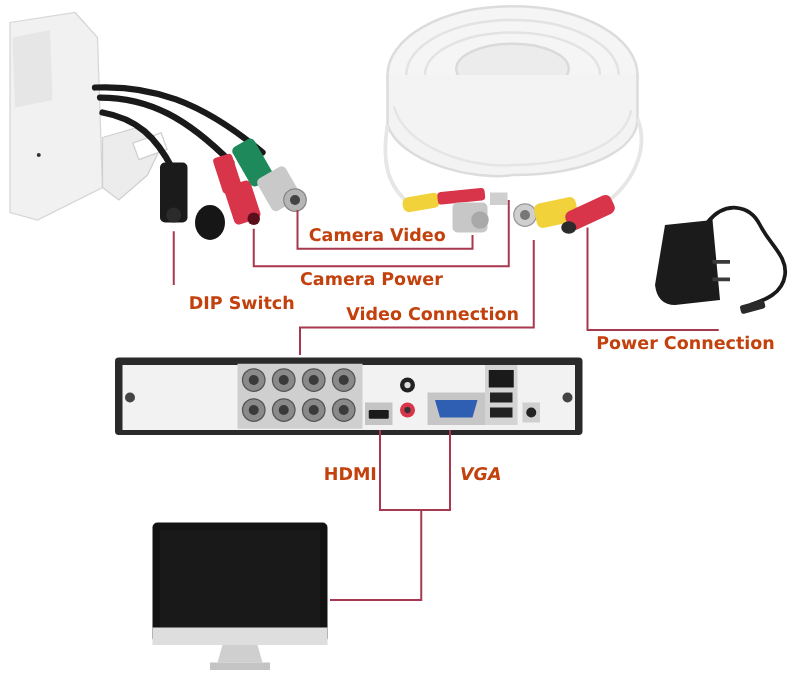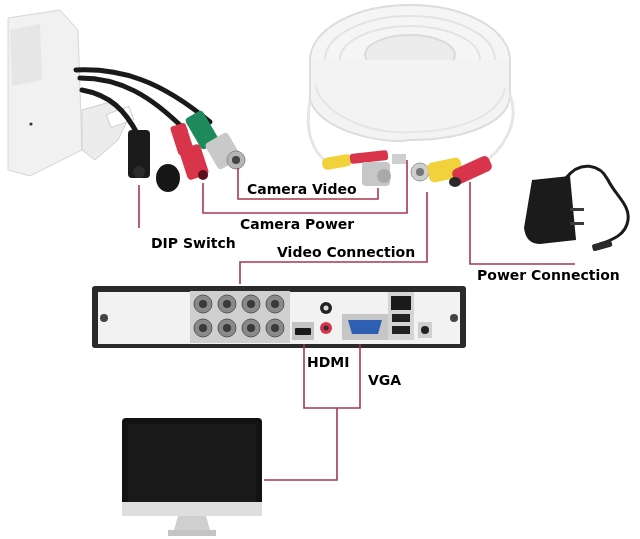--- a/index.html
+++ b/index.html
@@ -1,18 +1,18 @@
 <!DOCTYPE html>
 <html><head>
 <meta charset="utf-8">
 <style>
   html, body { margin: 0; padding: 0; background: #ffffff; }
   #canvas { position: relative; width: 640px; height: 539px; overflow: hidden; background: #ffffff;
     font-family: "DejaVu Sans", sans-serif; }
-  .lbl { position: absolute; color: #000000; font-weight: bold; font-size: 14px; white-space: nowrap; line-height: 1; }
+  .lbl { position: absolute; color: #c2410c; font-weight: bold; font-size: 14px; white-space: nowrap; line-height: 1; }
   svg.layer { position: absolute; left: 0; top: 0; }
 </style>
 </head>
 <body>
 
 <div id="canvas">
 
   <svg class="layer" width="640" height="539" viewBox="0 0 640 539">
 
     <g>
@@ -137,15 +137,15 @@
       <polyline points="304,344 304,408 360,408 360,344"></polyline>
       <polyline points="264,480 337,480 337,408"></polyline>
     </g>
   </svg>
 
   <div class="lbl" style="left:247px; top:182px;">Camera Video</div>
   <div class="lbl" style="left:240px; top:217px;text-align:right;">Camera Power</div>
   <div class="lbl" style="left:106px; top:236px;margin-left:45px;">DIP Switch</div>
   <div class="lbl" style="left:477px; top:268px;">Power Connection</div>
   <div class="lbl" style="left:277px; top:245px;">Video Connection</div>
-  <div class="lbl" style="left:259px; top:355px;margin-left:48px;">HDMI</div>
-  <div class="lbl" style="left:368px; top:373px;">VGA</div>
+  <div class="lbl" style="left:259px; top:373px;">HDMI</div>
+  <div class="lbl" style="left:368px; top:373px;font-style:italic;">VGA</div>
 </div>
 
 </body></html>

